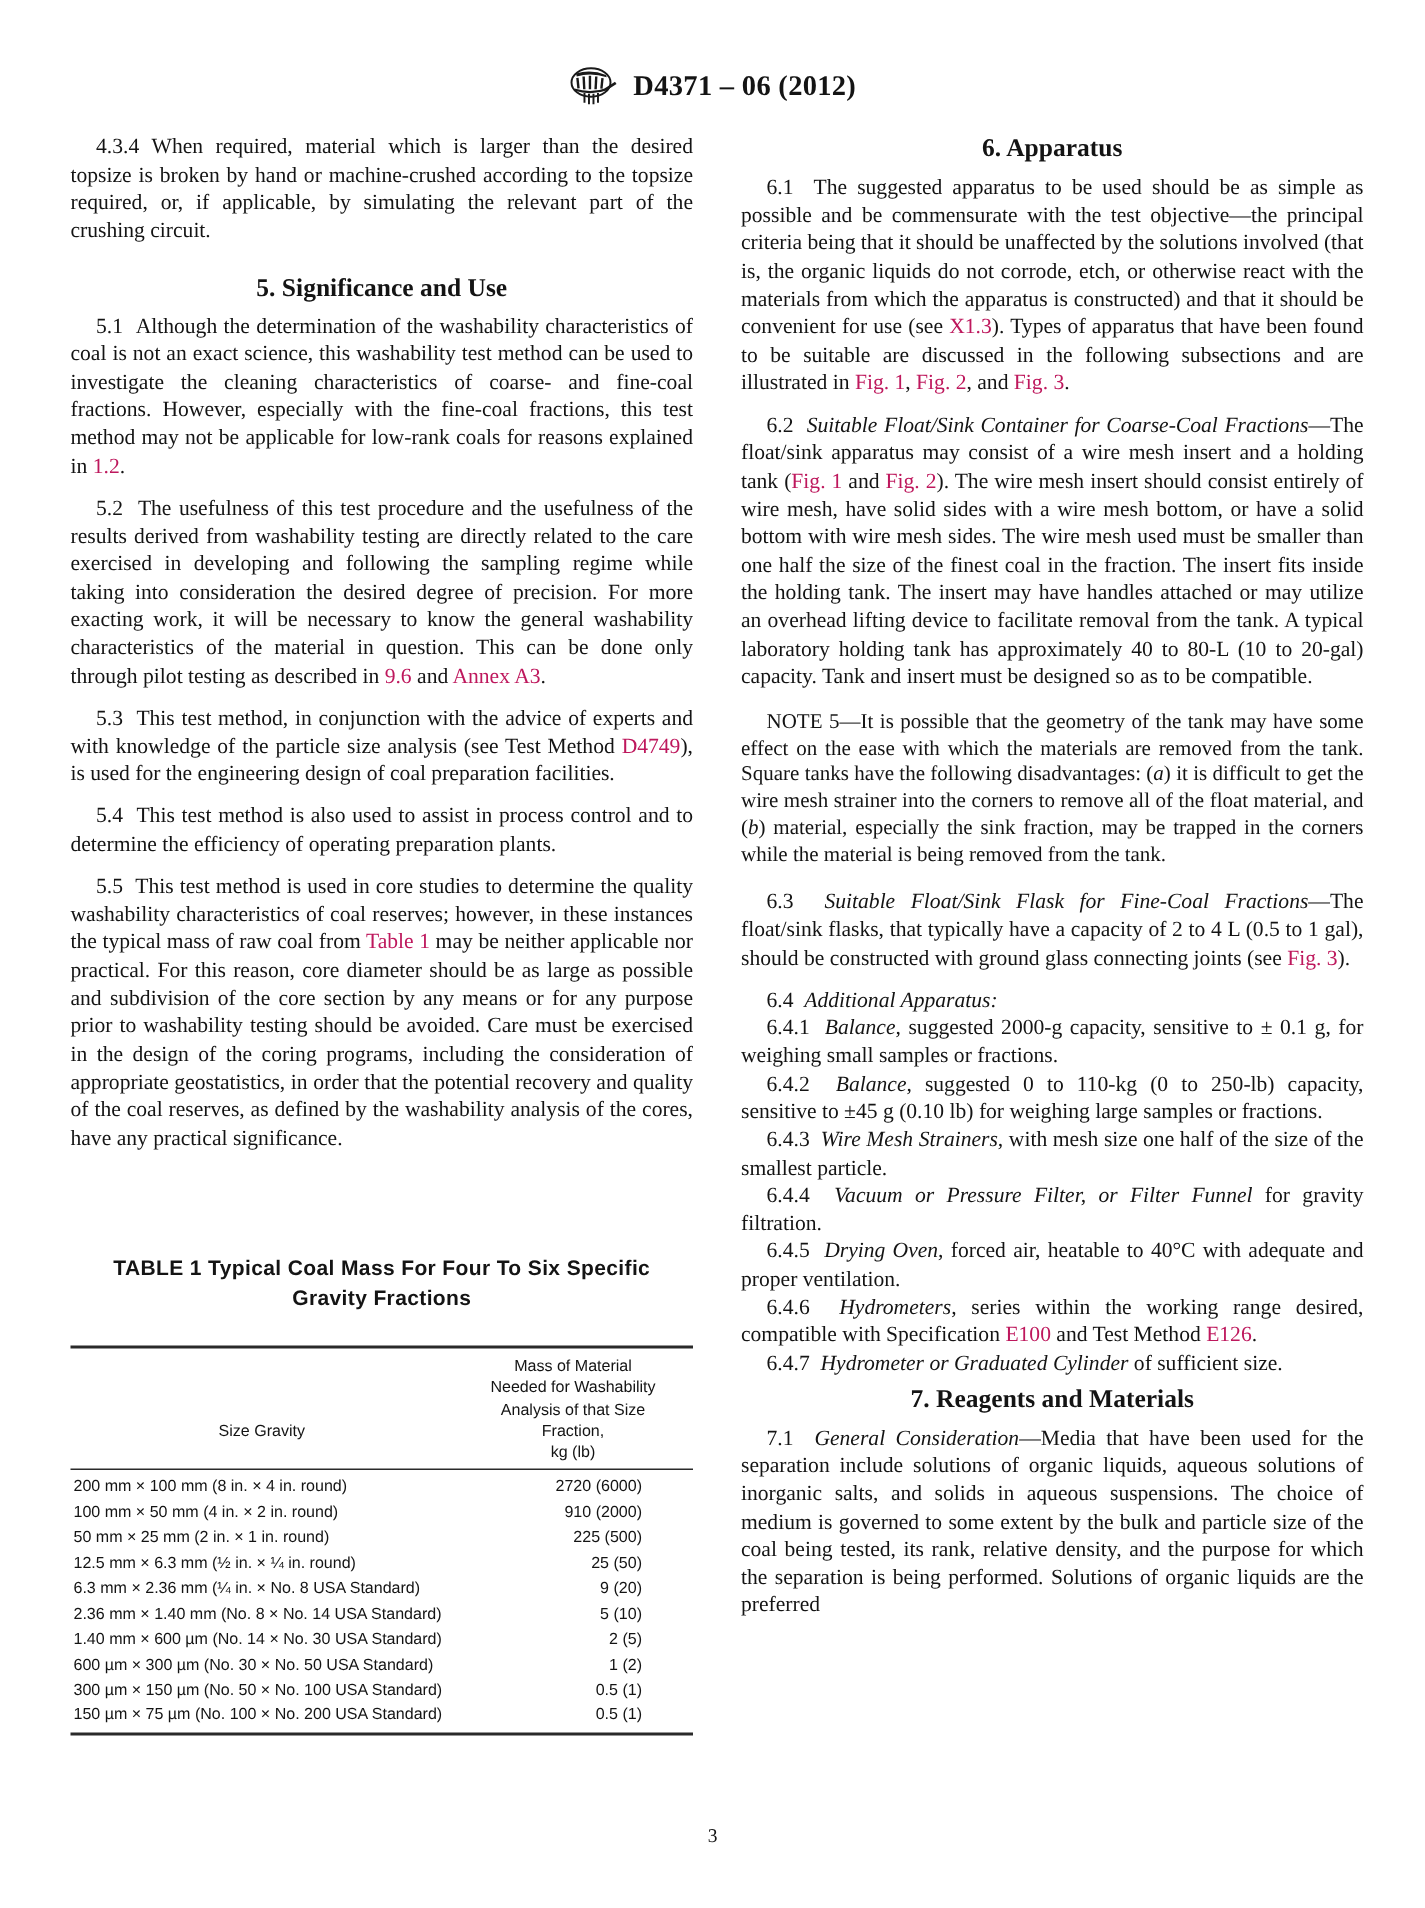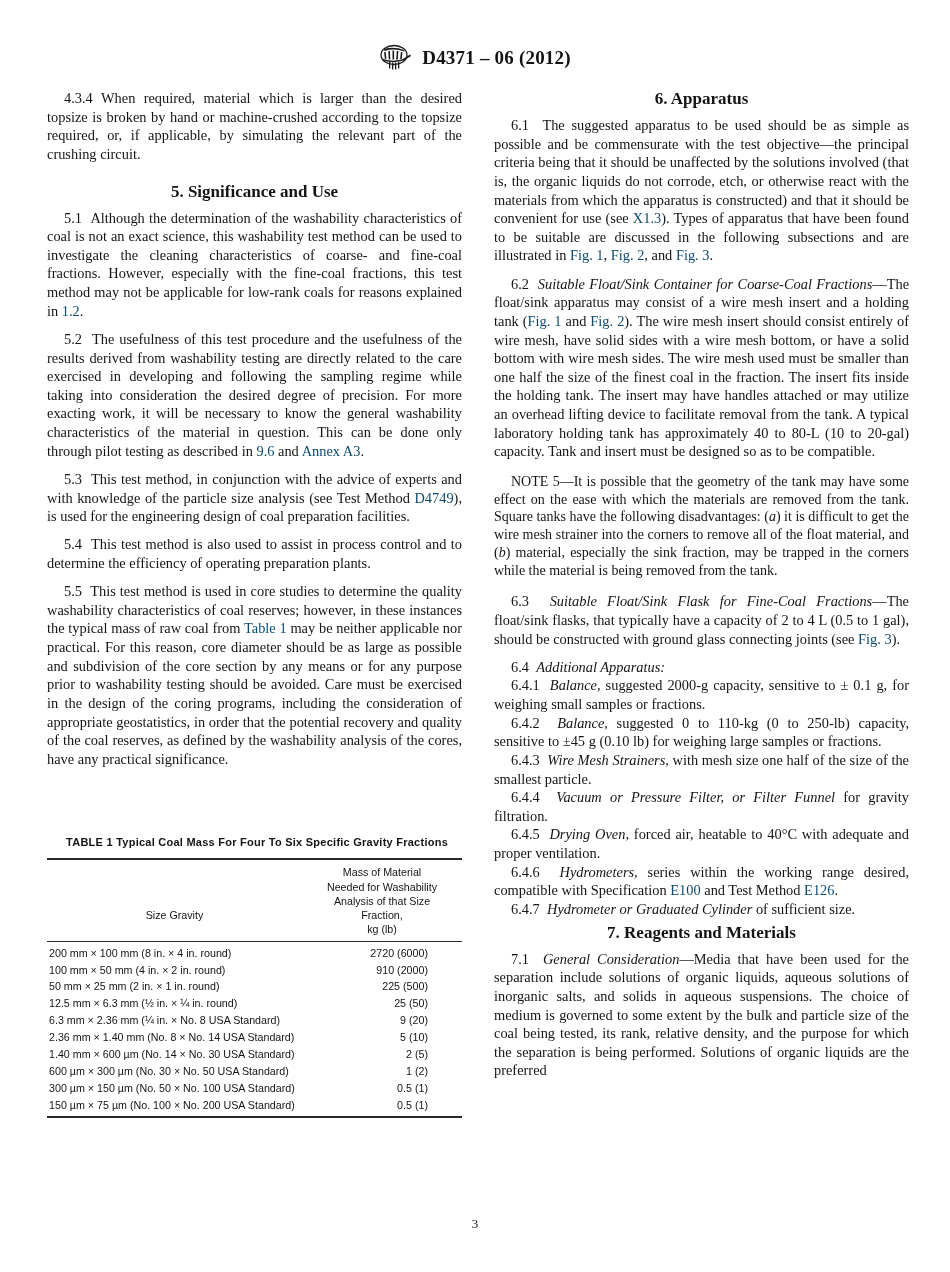--- a/index.html
+++ b/index.html
@@ -78,46 +78,46 @@
     font-weight: bold;
     text-align: center;
   }
   h2.sec.first {
     margin-top: 18px;
   }
   .it {
     font-style: italic;
   }
   .lnk {
-    color: #0c4a6e;
+    color: #be185d;
   }
   .note {
     margin: 12px 0 0 0;
     font-size: 14px;
     line-height: 1.265;
     text-align: justify;
     text-indent: 17px;
   }
   .note-lbl {
     font-variant: small-caps;
   }
 
   
   .table-block {
     margin-top: 66px;
     width: 415px;
     font-family: "Liberation Sans", sans-serif;
   }
   .table-caption {
-    font-size: 11px;
+    font-size: 14px;
     font-weight: bold;
-    text-align: right;
+    text-align: center;
     line-height: 1.45;
     letter-spacing: 0.25px;
-    padding: 0 14px 8px 14px;
+    padding: 0 14px 22px 14px;
   }
   table.coal {
     width: 415px;
     border-collapse: collapse;
     font-size: 10.7px;
   }
   table.coal thead th {
     font-weight: normal;
     vertical-align: bottom;
     padding: 5px 0 4px 0;

